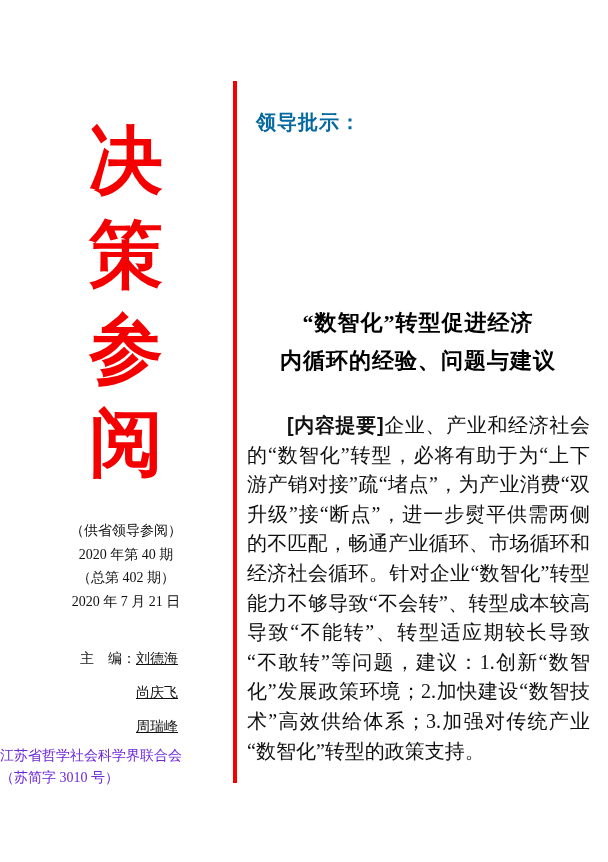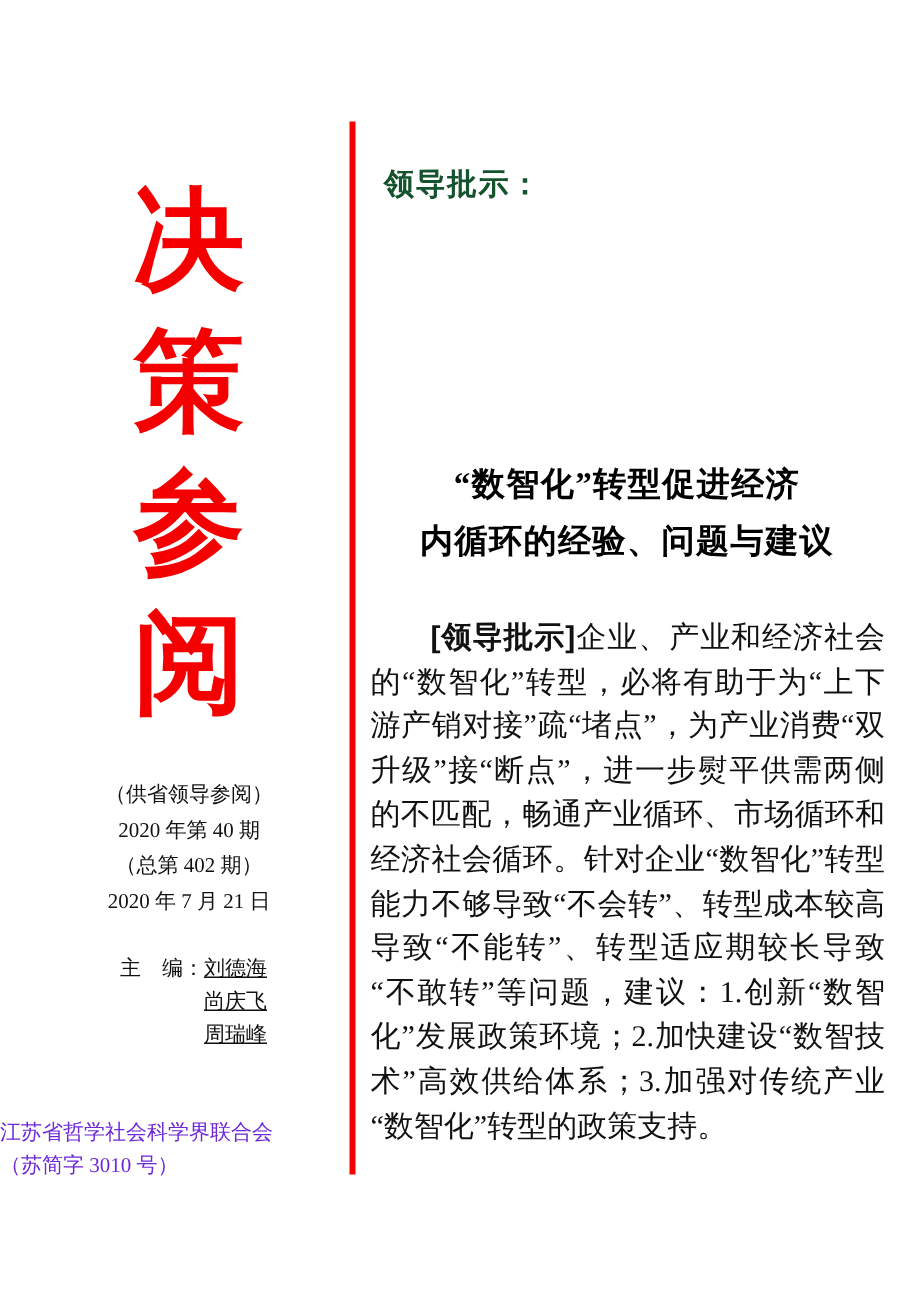--- a/index.html
+++ b/index.html
@@ -54,21 +54,21 @@
   }
 
   .editors {
     position: absolute;
     left: 70px;
     top: 636px;
     font-size: 14px;
     line-height: 21.8px;
     color: #111111;
   }
-  .ed-row { display: flex; }
+  .ed-row { display: flex; margin-top: 12px; }
   .ed-label { display: inline-block; width: 66px; text-align: right; white-space: pre; }
   .ed-name  { display: inline-block; text-decoration: underline; }
 
   .publisher {
     position: absolute;
     left: 0;
     top: 745px;
     width: 252px;
     text-align: left;
     font-size: 14px;
@@ -77,21 +77,21 @@
   }
 
   
   .remark {
     position: absolute;
     left: 256px;
     top: 109px;
     font-size: 20px;
     font-weight: 700;
     letter-spacing: 1px;
-    color: #14532d;
+    color: #0369a1;
     font-family: "Liberation Sans", sans-serif;
   }
 
   .title {
     position: absolute;
     left: 240px;
     top: 304px;
     width: 356px;
     text-align: center;
     font-size: 22px;
@@ -159,15 +159,15 @@
     <div>（苏简字 3010 号）</div>
   </div>
 
   <div class="remark">领导批示：</div>
 
   <h1 class="title">
     <span class="t-line">“数智化”转型促进经济</span>
     <span class="t-line">内循环的经验、问题与建议</span>
   </h1>
 
-  <p class="abstract"><span class="ab-label">[领导批示]</span><span>企业、产业和经济社会的“数智化”转型，必将有助于为“上下游产销对接”疏“堵点”，为产业消费“双升级”接“断点”，进一步熨平供需两侧的不匹配，畅通产业循环、市场循环和经济社会循环。针对企业“数智化”转型能力不够导致“不会转”、转型成本较高导致“不能转”、转型适应期较长导致“不敢转”等问题，建议：1.创新“数智化”发展政策环境；2.加快建设“数智技术”高效供给体系；3.加强对传统产业“数智化”转型的政策支持。</span></p>
+  <p class="abstract"><span class="ab-label">[内容提要]</span><span>企业、产业和经济社会的“数智化”转型，必将有助于为“上下游产销对接”疏“堵点”，为产业消费“双升级”接“断点”，进一步熨平供需两侧的不匹配，畅通产业循环、市场循环和经济社会循环。针对企业“数智化”转型能力不够导致“不会转”、转型成本较高导致“不能转”、转型适应期较长导致“不敢转”等问题，建议：1.创新“数智化”发展政策环境；2.加快建设“数智技术”高效供给体系；3.加强对传统产业“数智化”转型的政策支持。</span></p>
 
 </div>
 
 </body></html>

